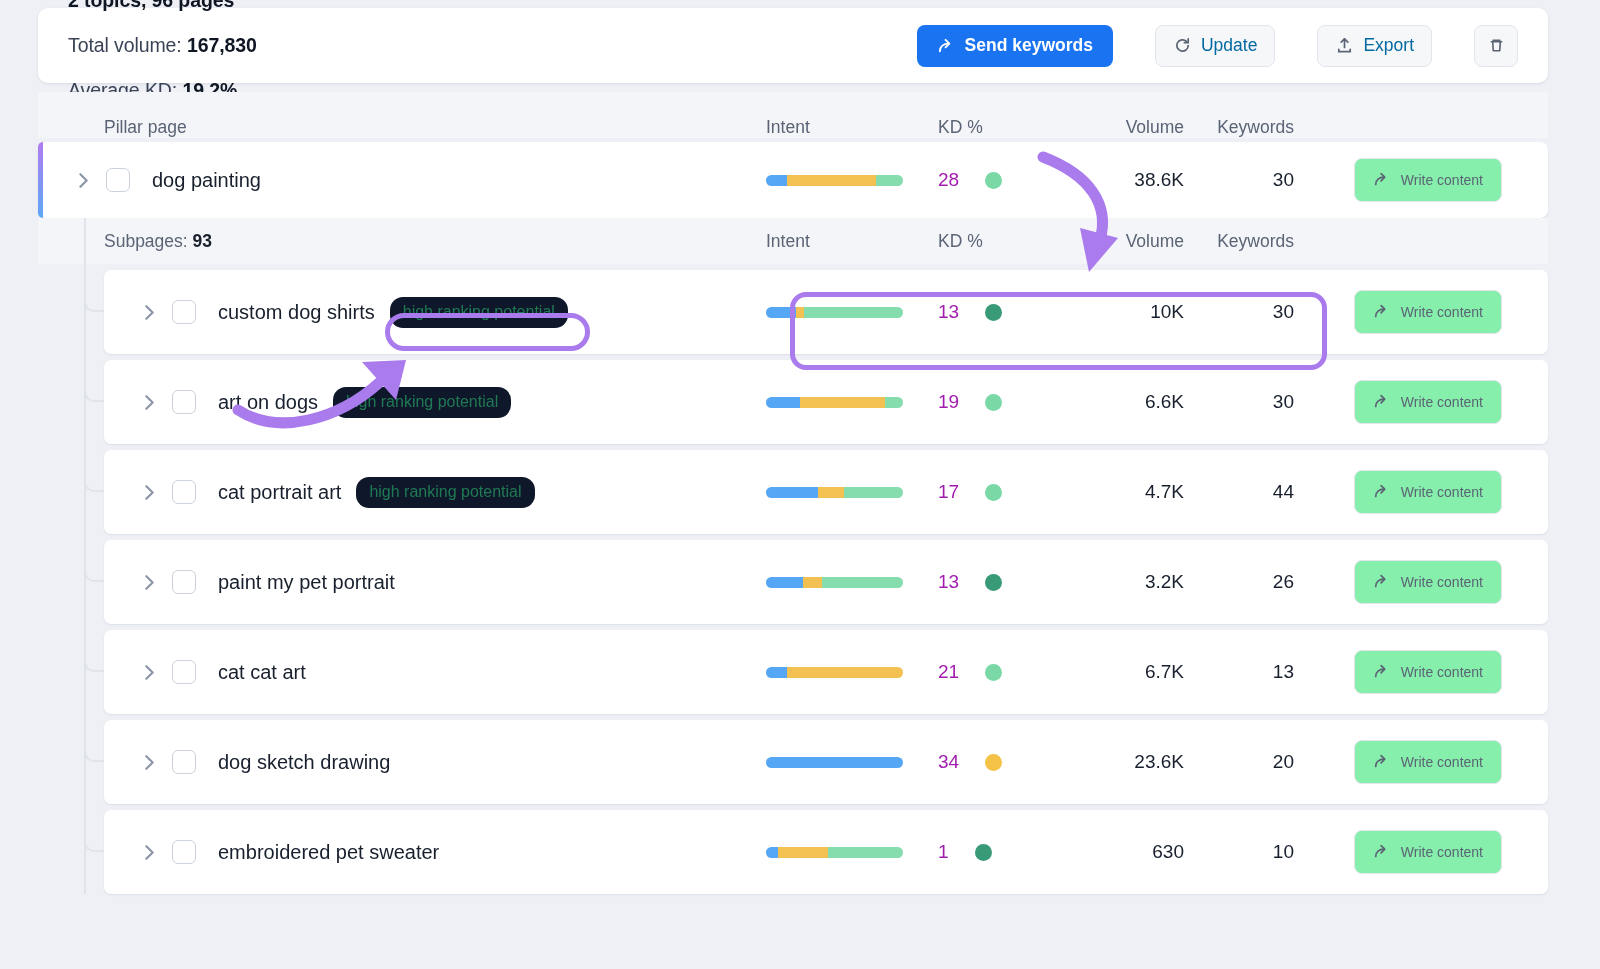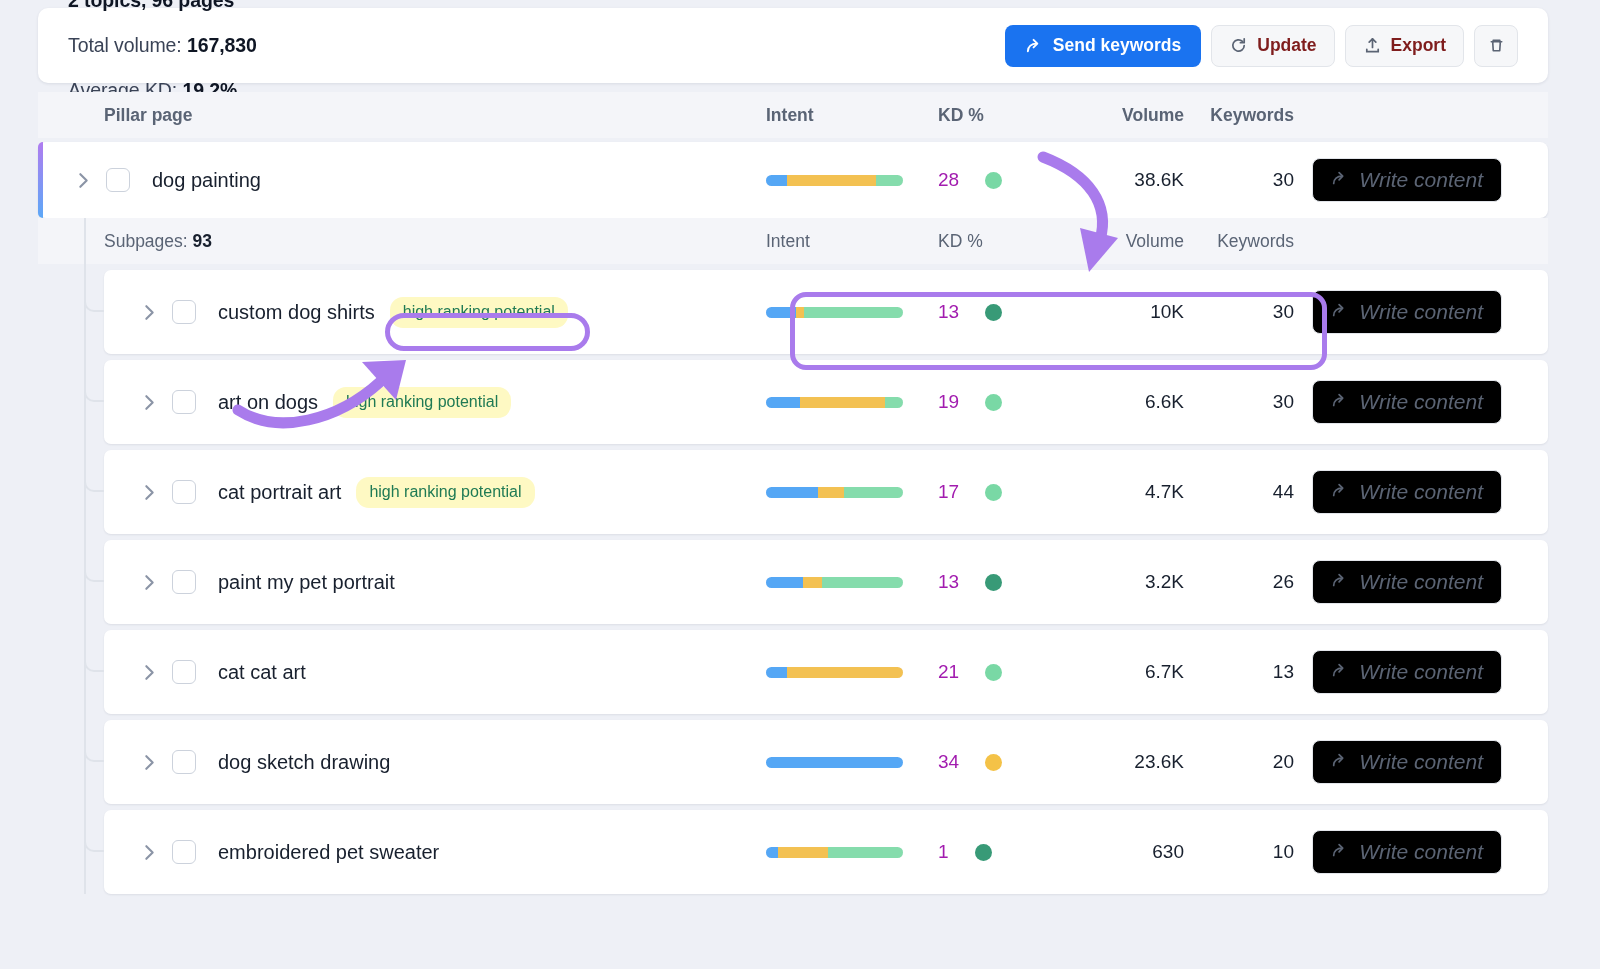--- a/index.html
+++ b/index.html
@@ -29,31 +29,31 @@
   .stat.strong { font-weight: 700; color: #0f1624; }
 
   .toolbar { margin-left: auto; margin-right: 30px; display: flex; align-items: center; gap: 10px; }
   .btn {
     height: 42px; border-radius: 8px; display: inline-flex;
     align-items: center; justify-content: center; gap: 9px;
     padding: 0 17px; font-size: 17.5px; cursor: pointer; white-space: nowrap;
   }
   .btn-primary { background: #1a73f0; color: #fff; font-weight: 700; padding: 0 20px; }
   .btn-secondary {
-    background: #f6f7f9; color: #7f1d1d; border: 1px solid #e2e5ea; font-weight: 700;
+    background: #f6f7f9; color: #0369a1; border: 1px solid #e2e5ea; font-weight: 400; margin-left: 32px;
   }
   .btn-icon-only { width: 44px; padding: 0; }
   .btn svg { display: block; }
 
   
   .table { position: absolute; left: 38px; top: 92px; width: 1510px; }
 
   .thead {
-    display: flex; align-items: center; height: 46px;
-    background: #f4f5f9; color: #5a6475; font-size: 17.5px; font-weight: bold;
+    display: flex; align-items: flex-end; height: 46px;
+    background: #f4f5f9; color: #5a6475; font-size: 17.5px;
   }
 
   .col-name  { width: 728px; padding-left: 66px; }
   .col-intent{ width: 172px; text-align: left; }
   .col-kd    { width: 118px; text-align: left; }
   .col-vol   { width: 128px; text-align: right; }
   .col-kw    { width: 110px; text-align: right; }
   .col-act   { width: 230px; display: flex; justify-content: flex-end; padding-right: 22px; }
 
   
@@ -77,21 +77,21 @@
   .pillar-row .chev { margin-left: 28px; }
   .cbox {
     width: 24px; height: 24px; border: 1.6px solid #ccd2dc; border-radius: 6px;
     background: #fff; flex: none; margin-left: 6px; cursor: pointer;
   }
   .row-title { font-size: 20px; color: #18202e; margin-left: 22px; white-space: nowrap; }
   .pillar-row .row-title { font-size: 20px; }
 
   .badge {
     display: inline-block; margin-left: 15px;
-    background: #fef9c3; color: #1f7a54; border-radius: 13px;
+    background: #0f172a; color: #1f7a54; border-radius: 13px;
     padding: 6px 13px 7px; font-size: 16px; white-space: nowrap;
   }
 
   
   .sub-wrap { position: relative; }
   .sub-header {
     display: flex; align-items: center; height: 46px;
     font-size: 17.5px; color: #5a6475; background: #f4f5f9;
   }
   .sub-header .col-name { padding-left: 66px; }
@@ -121,23 +121,23 @@
     width: 137px; height: 11px; border-radius: 6px; overflow: hidden;
     display: flex; background: #eef0f4;
   }
   .seg { height: 100%; }
 
   .kd-cell { display: flex; align-items: center; gap: 26px; font-size: 19px; color: #a21caf; }
   .kd-dot { width: 17px; height: 17px; border-radius: 50%; flex: none; }
   .num { font-size: 19px; color: #18202e; }
 
   .write-btn {
-    height: 44px; border-radius: 8px; border: 1px solid #e2e5ea; background: #000000;
-    color: #5b6474; font-size: 21px; display: inline-flex; align-items: center;
-    gap: 10px; padding: 0 18px; cursor: pointer; white-space: nowrap; font-style: italic;
+    height: 44px; border-radius: 8px; border: 1px solid #e2e5ea; background: #86efac;
+    color: #5b6474; font-size: 14px; display: inline-flex; align-items: center;
+    gap: 10px; padding: 0 18px; cursor: pointer; white-space: nowrap;
   }
 
   
   .overlay { position: absolute; inset: 0; pointer-events: none; }
   .hl-badge {
     position: absolute; border: 5px solid #a97bec; border-radius: 22px;
   }
   .hl-row {
     position: absolute; border: 5px solid #a97bec; border-radius: 16px;
   }

